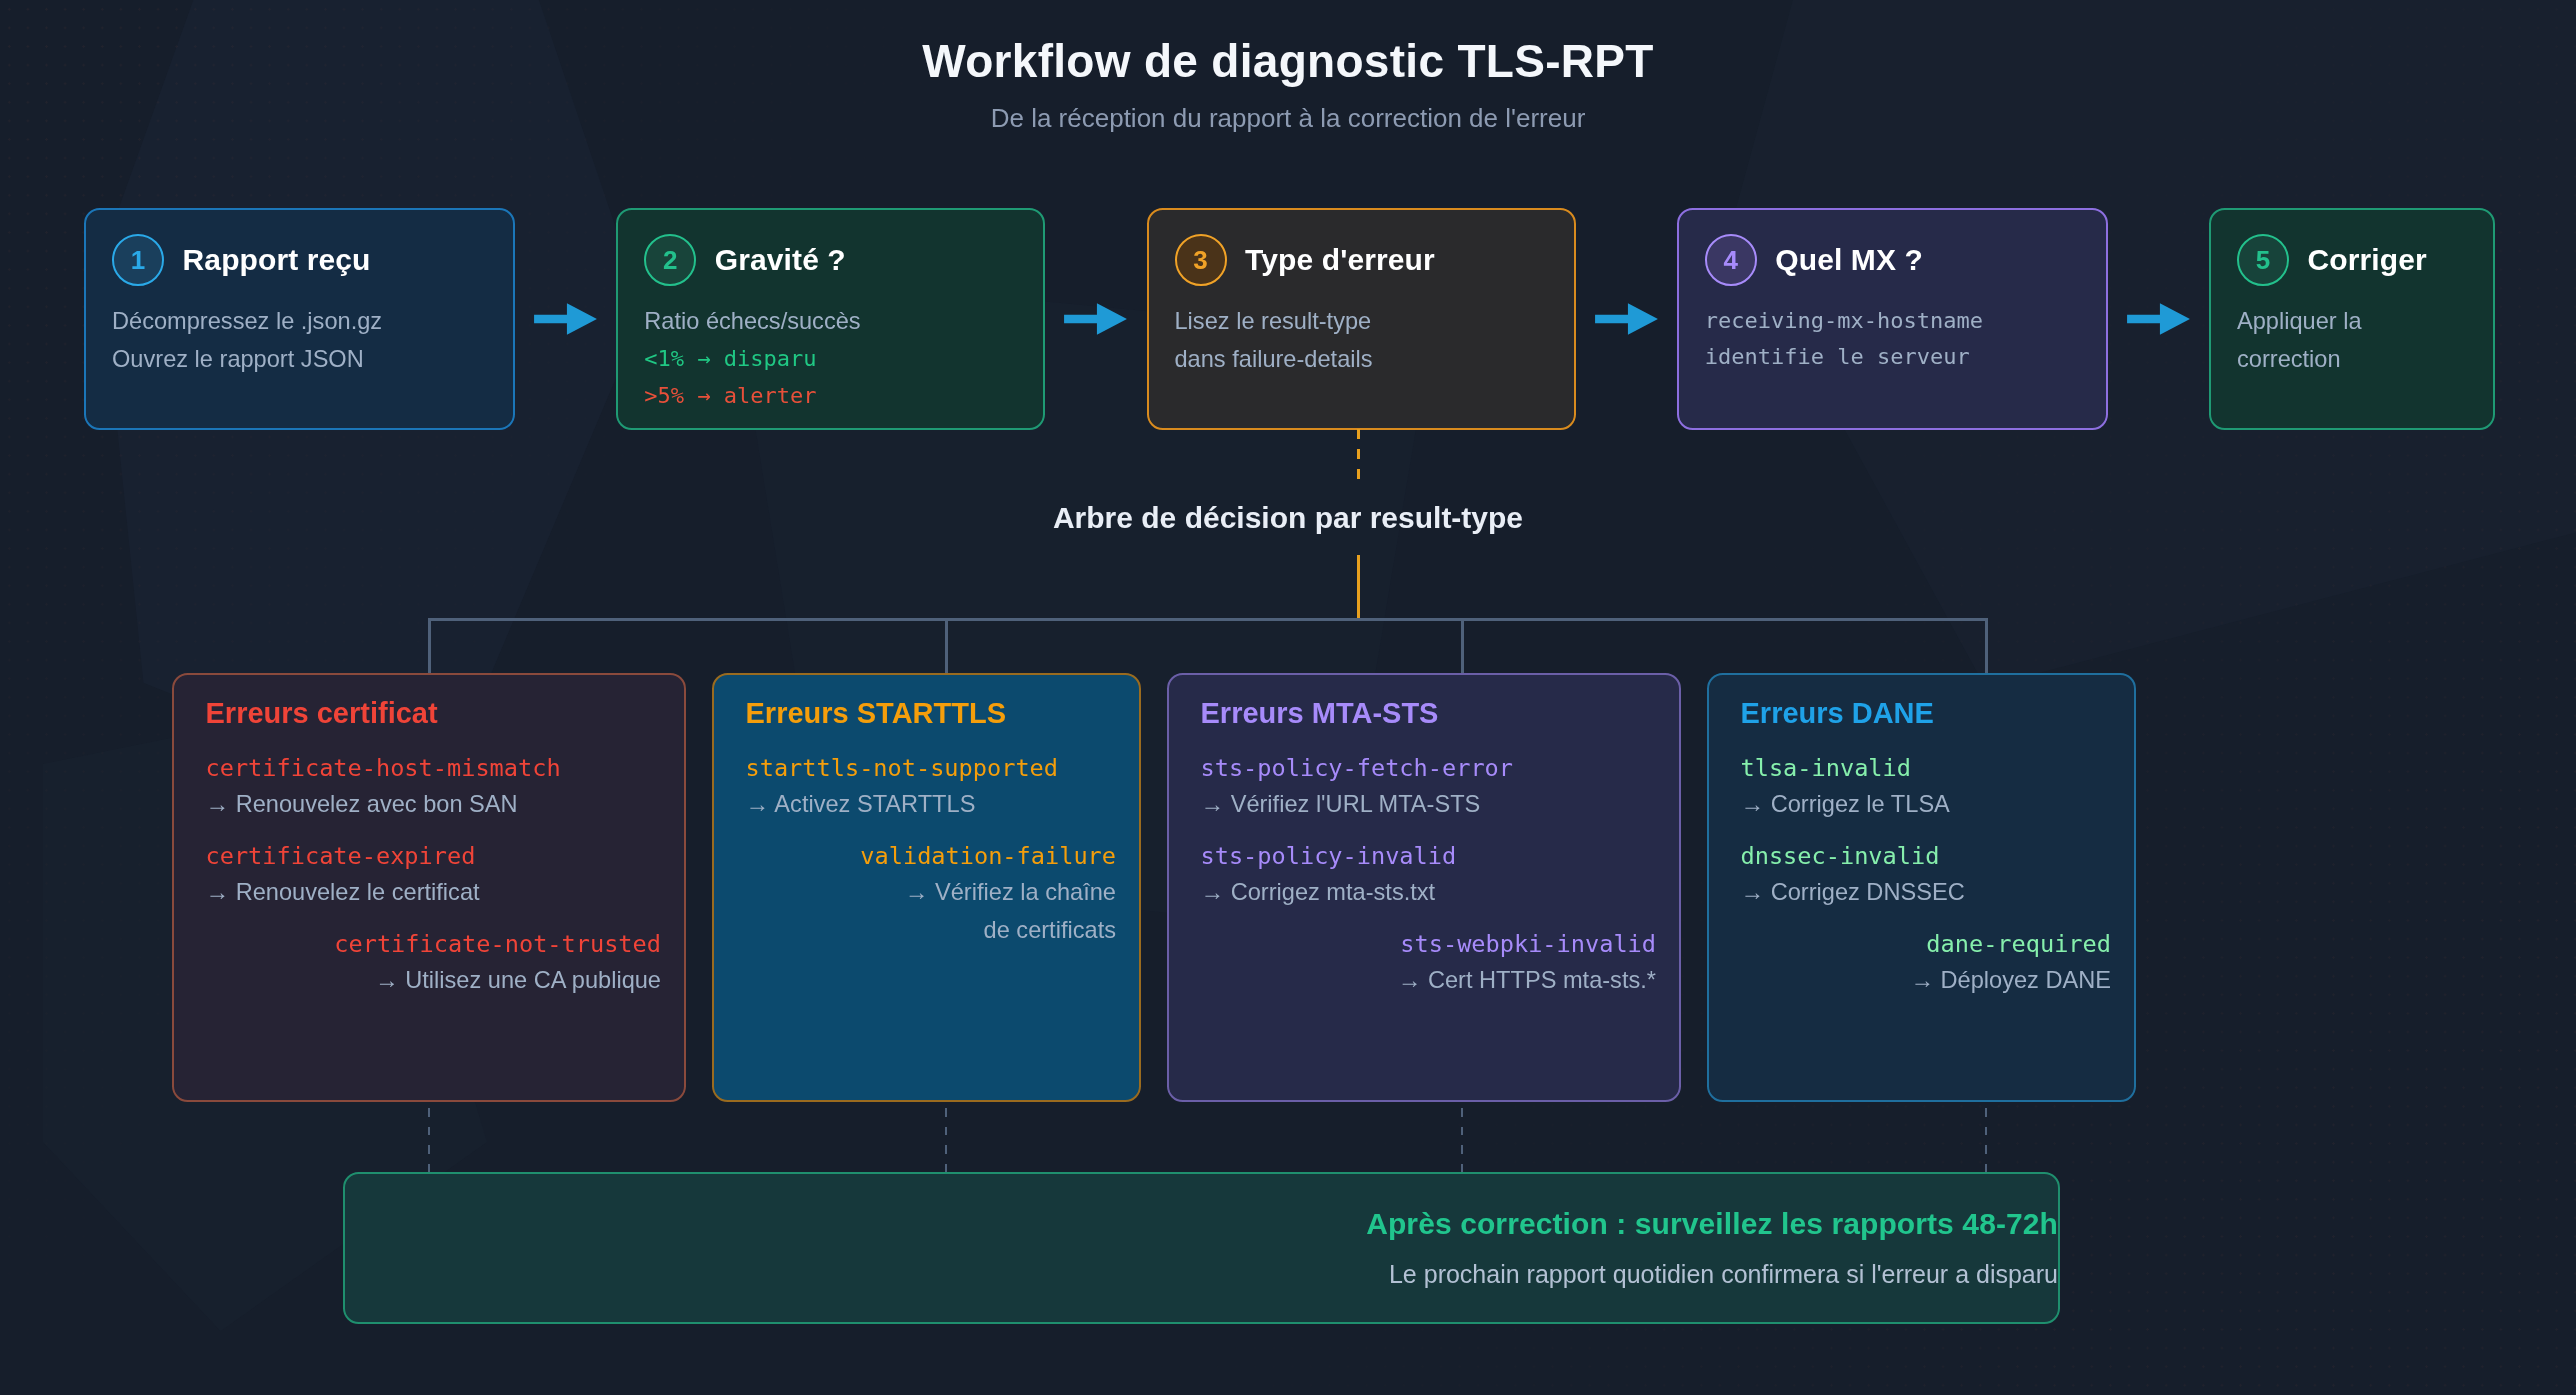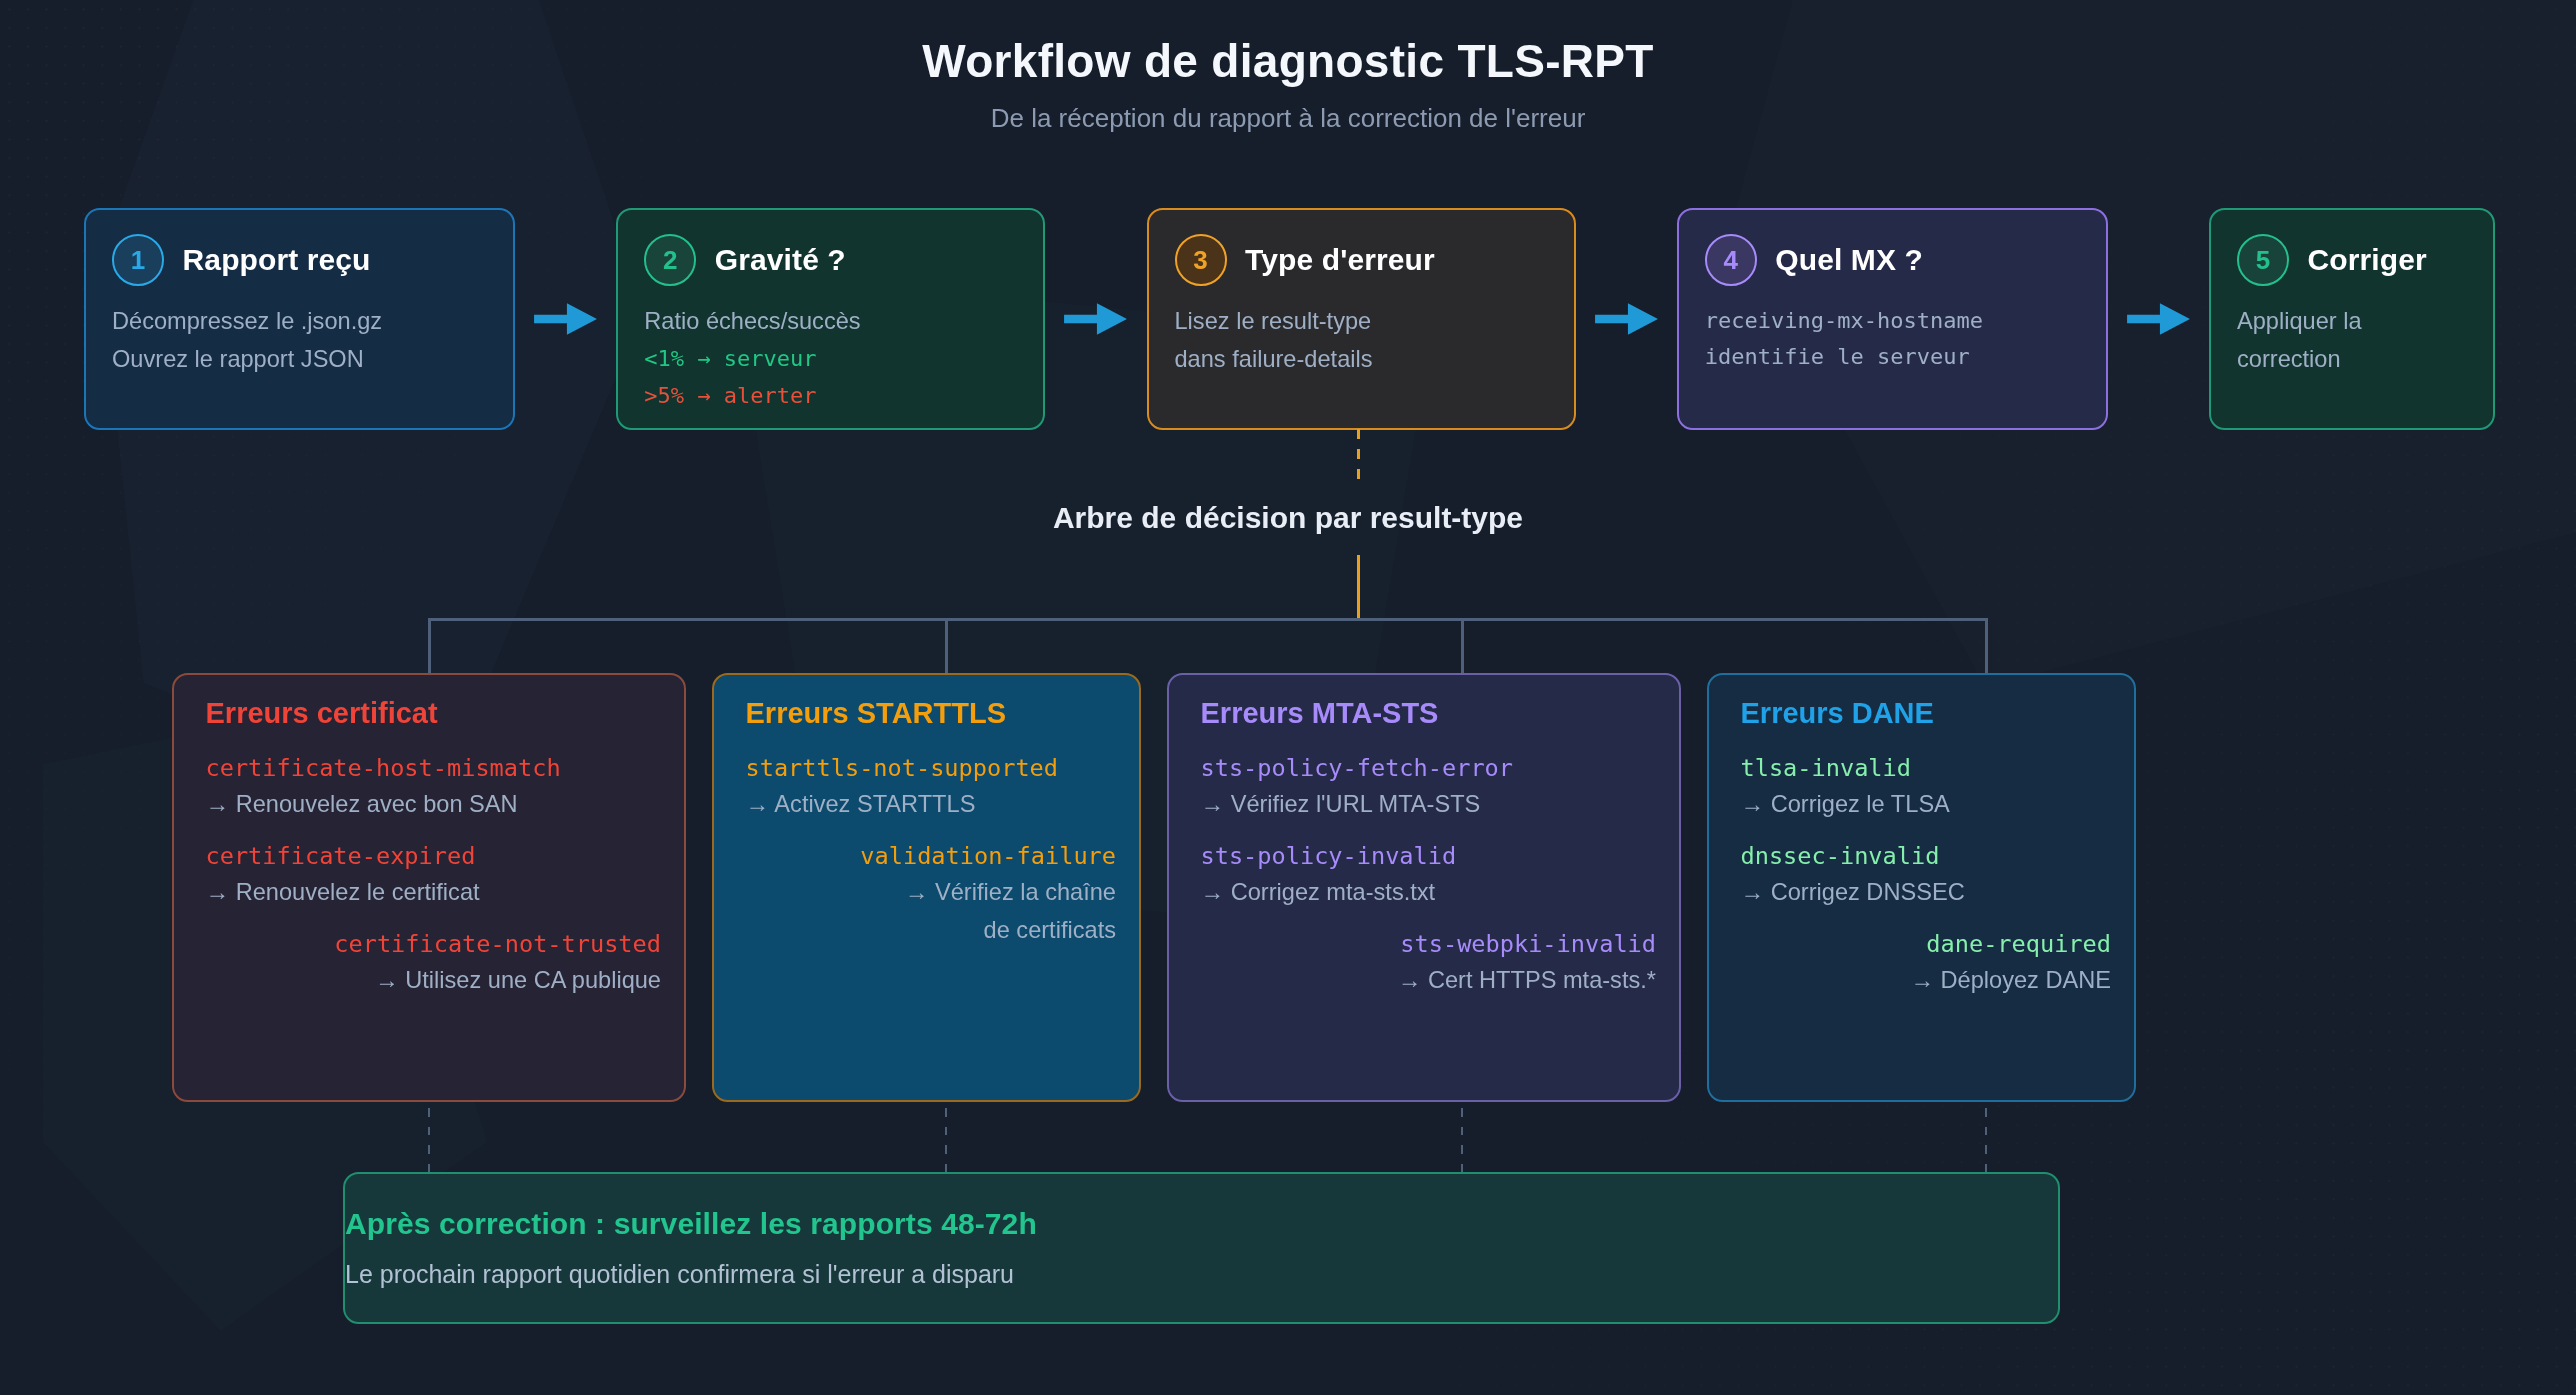--- a/index.html
+++ b/index.html
@@ -191,21 +191,21 @@
   }
 
   
   .footer {
     position:absolute; left:343px; top:1172px;
     width:1717px; height:152px;
     border-radius:15.7px;
     border:2.1px solid #1f8f6e;
     background:#16383b;
     display:flex; flex-direction:column;
-    align-items:flex-start; justify-content:center;
+    align-items:flex-end; justify-content:center;
     overflow:hidden;
   }
   .footer-main {
     font-size:30px; font-weight:bold; color:#21c58d;
     letter-spacing:0.1px;
   }
   .footer-sub {
     margin-top:18.6px;
     font-size:25px; color:#b3c1d4;
   }
@@ -250,21 +250,21 @@
     <div class="step s2 w-mid">
       <div class="step-head">
         <div class="step-num">2</div>
         <div class="step-title">Gravité ?</div>
       </div>
       <div class="step-body">
         <div class="step-line">Ratio échecs/succès</div>
         <div class="step-line mono">
           <span class="tok-ok">&lt;1%</span>
           <span class="tok-ok">→</span>
-          <span class="tok-ok">serveur</span>
+          <span class="tok-ok">disparu</span>
         </div>
         <div class="step-line mono">
           <span class="tok-bad">&gt;5%</span>
           <span class="tok-bad">→</span>
           <span class="tok-bad">alerter</span>
         </div>
       </div>
     </div>
 
     <div class="step-arrow">

